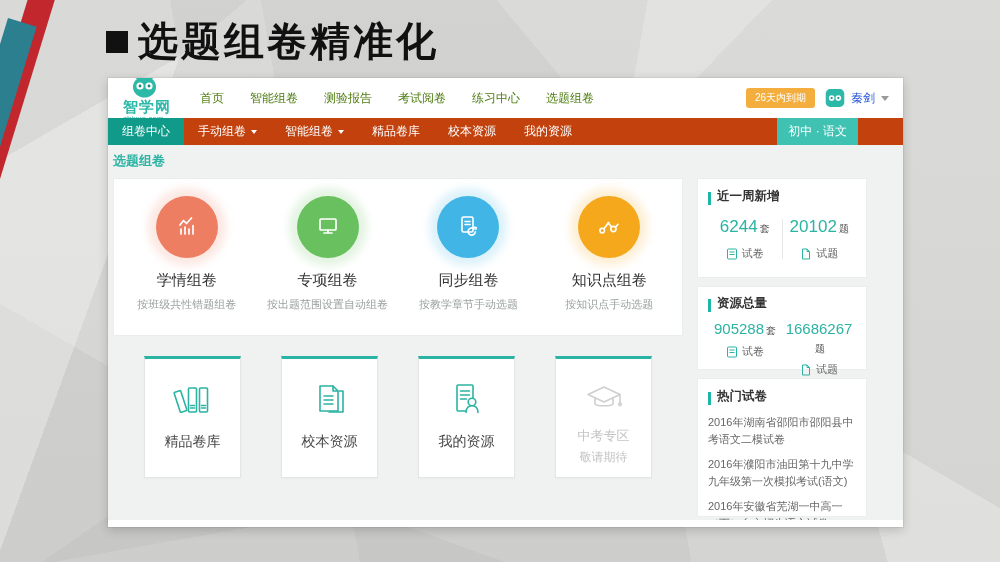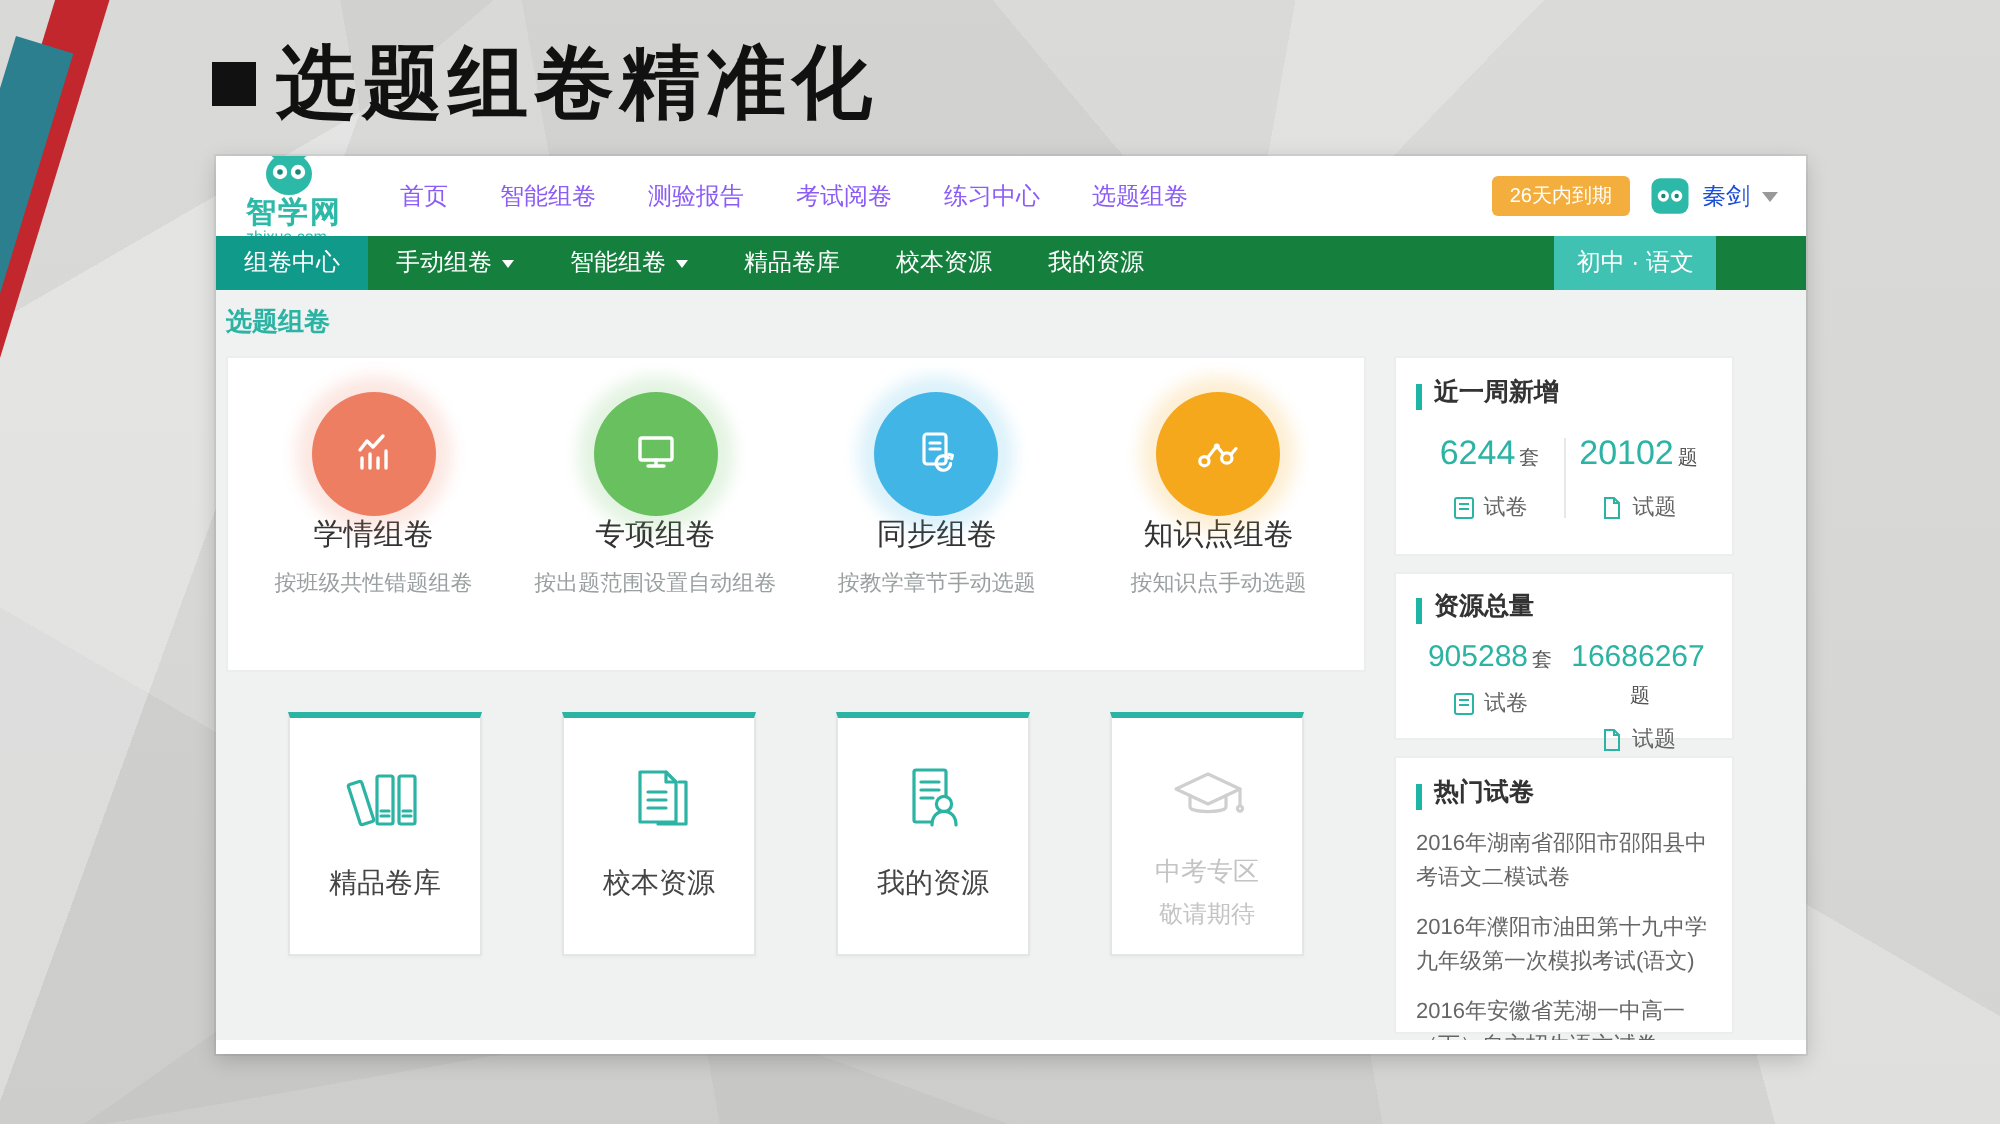--- a/index.html
+++ b/index.html
@@ -40,48 +40,48 @@
     overflow:hidden;
   }
 
   
   .topnav { height:40px; display:flex; align-items:center; padding:0 14px 0 10px; background:#fff; }
   .logo { display:flex; align-items:center; cursor:pointer;flex-direction:column; }
   .logo-text { margin-left:5px; line-height:1; }
   .logo-name { font-size:15px; font-weight:bold; color:#2cb9a8; letter-spacing:1px; }
   .logo-domain { font-size:8px; color:#2cb9a8; margin-top:1px; }
   .topnav-items { display:flex; margin-left:16px; }
-  .tn-item { font-size:12px; color:#8b5cf6; padding:0 13px; cursor:pointer; white-space:nowrap; }
+  .tn-item { font-size:12px; color:#4d7c0f; padding:0 13px; cursor:pointer; white-space:nowrap; }
   .topnav-right { margin-left:auto; display:flex; align-items:center; }
   .expire-badge { font-size:10px; color:#fff; padding:3px 9px; border-radius:3px; cursor:pointer; white-space:nowrap; }
   .avatar { width:20px; height:20px; border-radius:5px; margin-left:10px; overflow:hidden; cursor:pointer; }
   .user-name { font-size:12px; color:#1d4ed8; margin-left:6px; cursor:pointer;font-family:Liberation Serif, serif; }
   .caret { width:0; height:0; border-left:4px solid transparent; border-right:4px solid transparent; border-top:5px solid #999; display:inline-block; margin-left:6px; }
 
   
-  .subnav { height:27px; background:#15803d; display:flex; align-items:center; }
+  .subnav { height:27px; background:#c2410c; display:flex; align-items:center; }
   .sn-item { font-size:12px; color:#fff; padding:0 14px; height:27px; display:flex; align-items:center; cursor:pointer; white-space:nowrap; }
   .sn-item.active { background:#0f9a8a; }
   .caret-white { border-top-color:#fff; border-left-width:3.5px; border-right-width:3.5px; border-top-width:4.5px; margin-left:5px; }
   .sn-scope { margin-left:auto; margin-right:45px; background:#3fc2b2; color:#fff; font-size:12px; height:27px; display:flex; align-items:center; padding:0 11px; cursor:pointer; white-space:nowrap; }
 
   
   .content { height:375px; background:#f0f2f2; display:flex; padding:7px 36px 0 5px; }
   .col-left { width:570px; }
   .sec-title { font-size:13px; font-weight:bold; color:#2bb3a3; height:18px; line-height:18px; }
   .panel { background:#fff; border:1px solid #eceeee; }
   .panel-features { margin-top:8px; height:158px; display:flex; justify-content:space-evenly; align-items:flex-start; padding-top:17px; }
   .sec-title.second { margin-top:9px; }
   .panel-cards { margin-top:6px; height:151px; display:flex; justify-content:space-between; padding:14px 31px 0 31px; }
 
   .feat { width:136px; text-align:center; cursor:pointer; }
   .circle-wrap { position:relative; width:62px; height:62px; margin:0 auto; }
   .halo { position:absolute; inset:-8px; border-radius:50%; opacity:.18; filter:blur(4px); }
   .circle { position:absolute; inset:0; border-radius:50%; display:flex; align-items:center; justify-content:center; }
-  .feat-label { font-size:15px; color:#333; }
+  .feat-label { font-size:15px; color:#333; margin-top:13px; }
   .feat-desc { font-size:11px; color:#9aa0a0; margin-top:7px; white-space:nowrap; }
 
   .card { width:97px; height:122px; background:#fff; border:1px solid #e4e6e6; border-top:3px solid #2bb3a3; text-align:center; cursor:pointer; box-shadow:0 1px 2px rgba(0,0,0,.03); }
   .card-icon { margin-top:16px; height:50px; display:flex; align-items:center; justify-content:center; }
   .card-label { font-size:14px; color:#444; margin-top:8px; }
   .card.disabled { cursor:default; }
   .card.disabled .card-label { color:#c4c4c4; font-size:13px; margin-top:2px; }
   .card-sub { font-size:12px; color:#c4c4c4; margin-top:4px; }
 
   .col-right { width:170px; margin-left:auto; margin-top:26px; }

